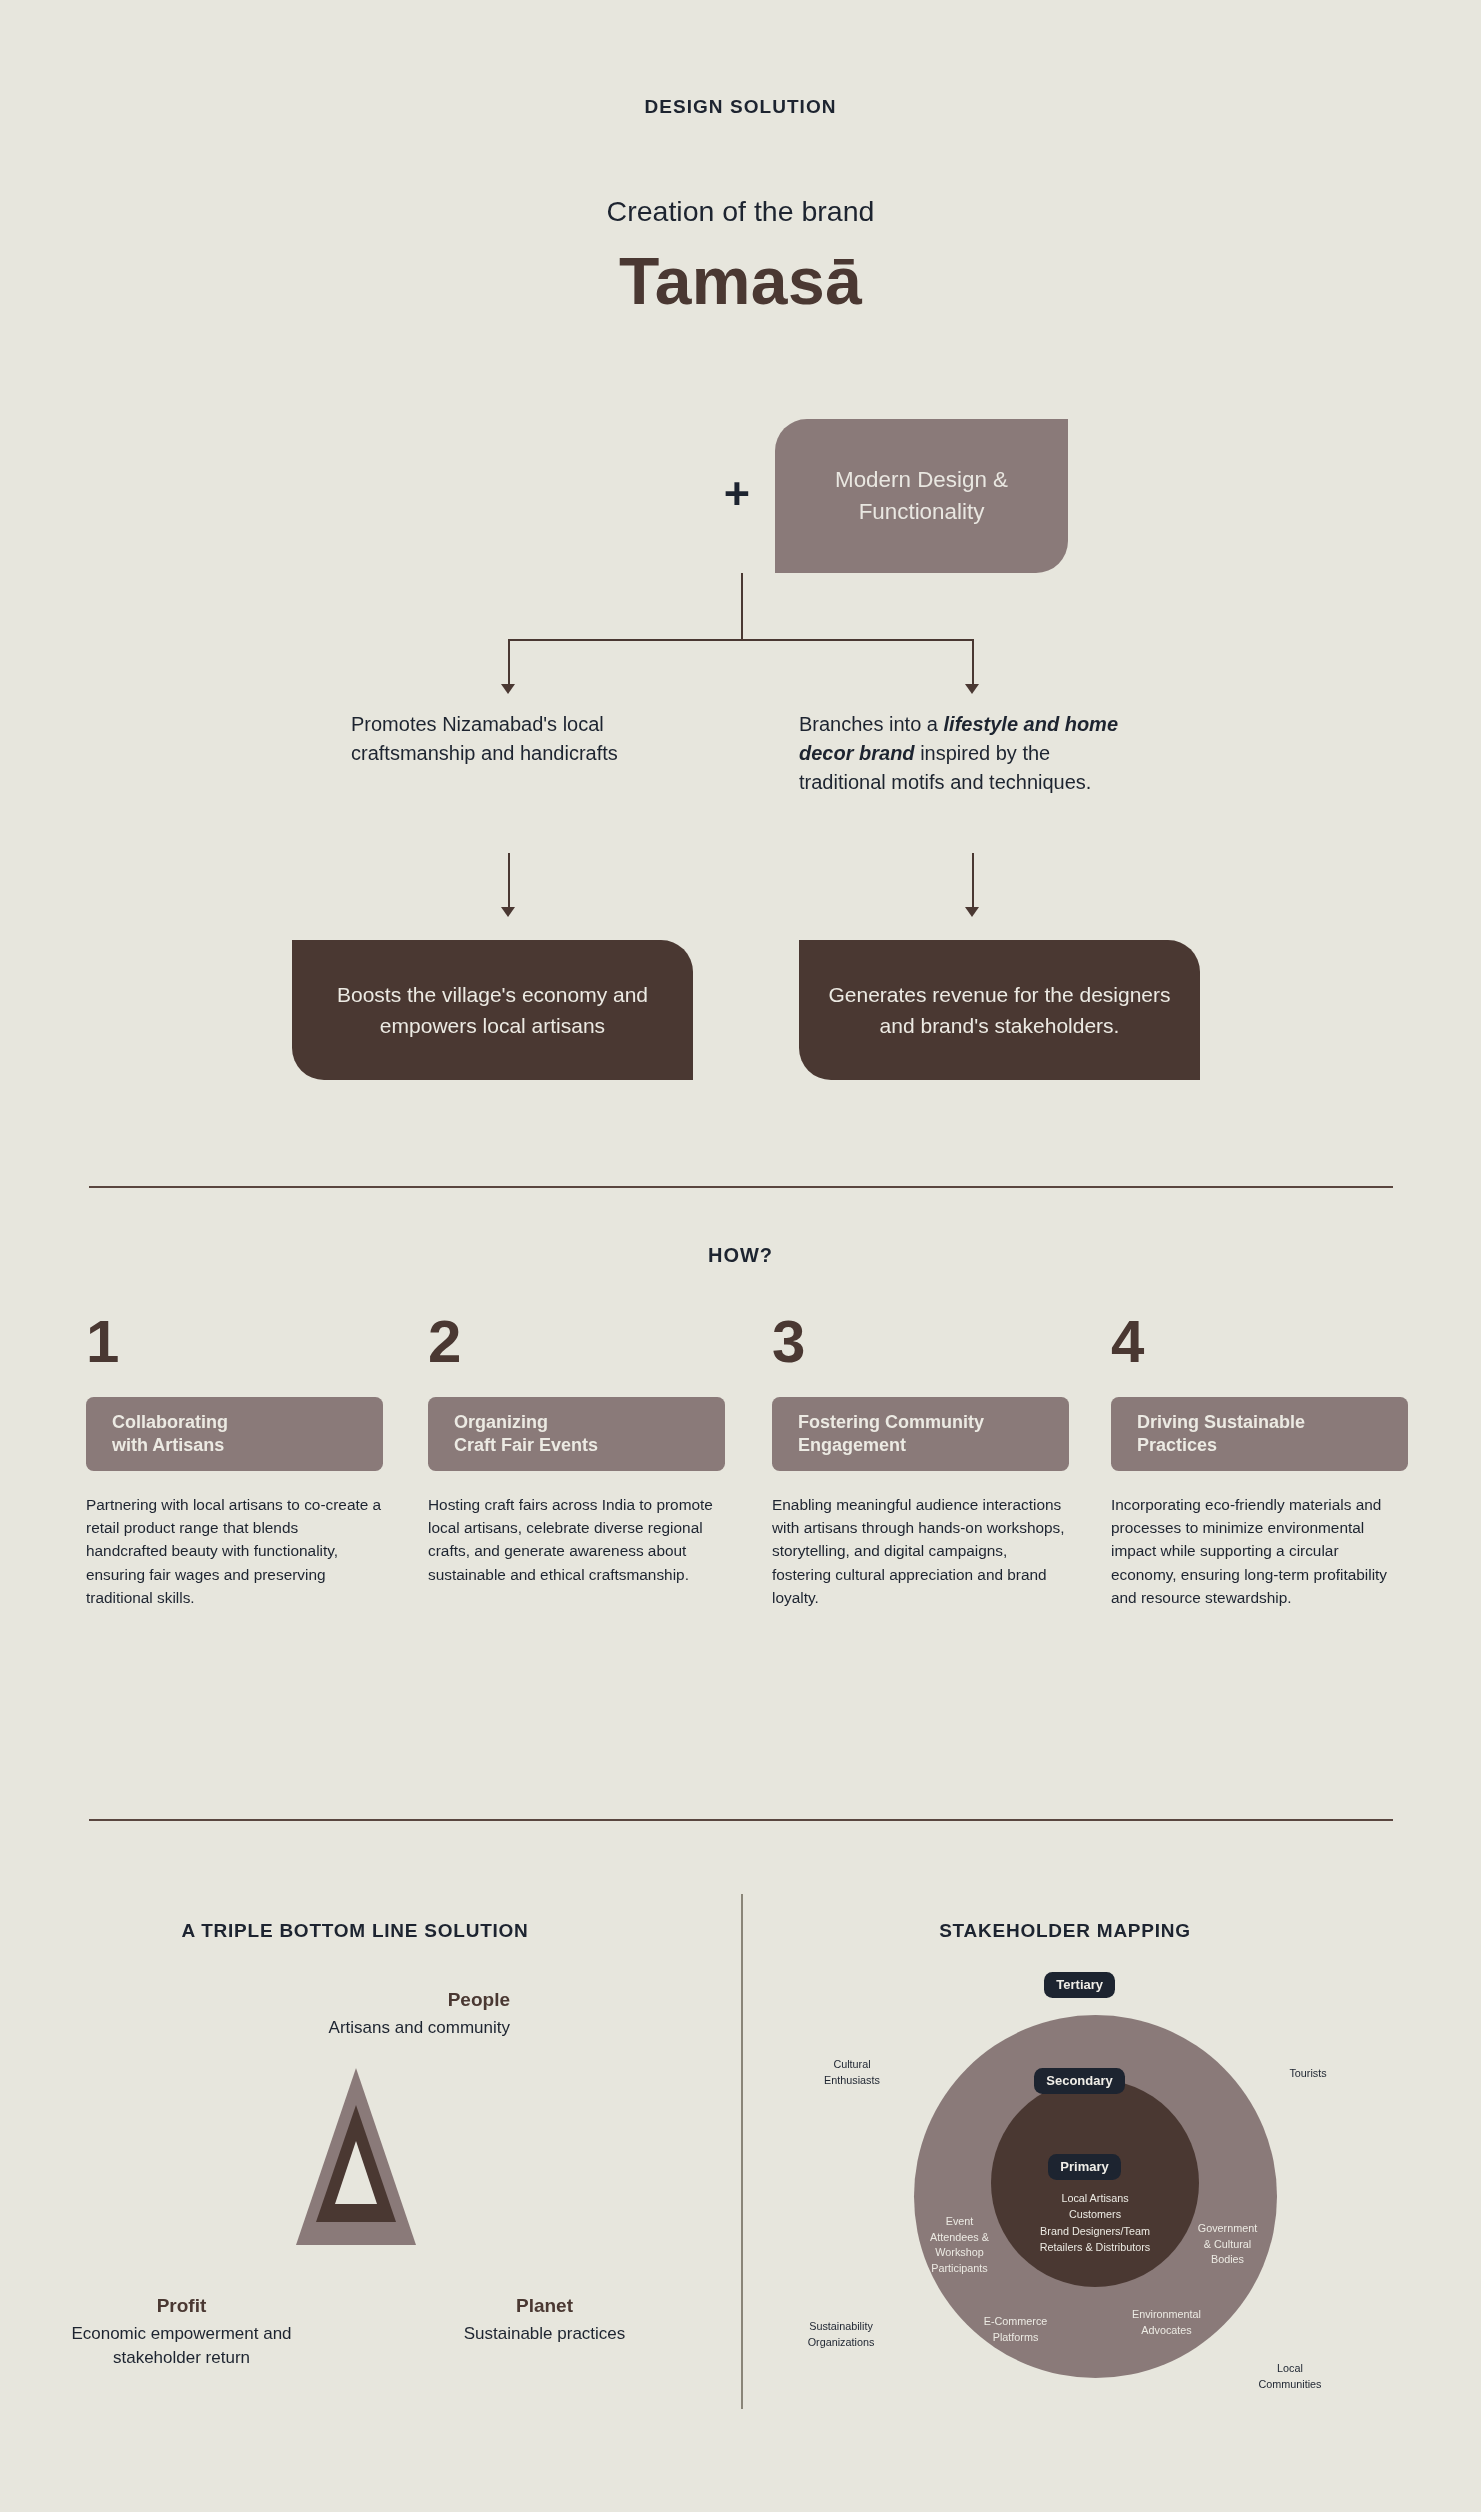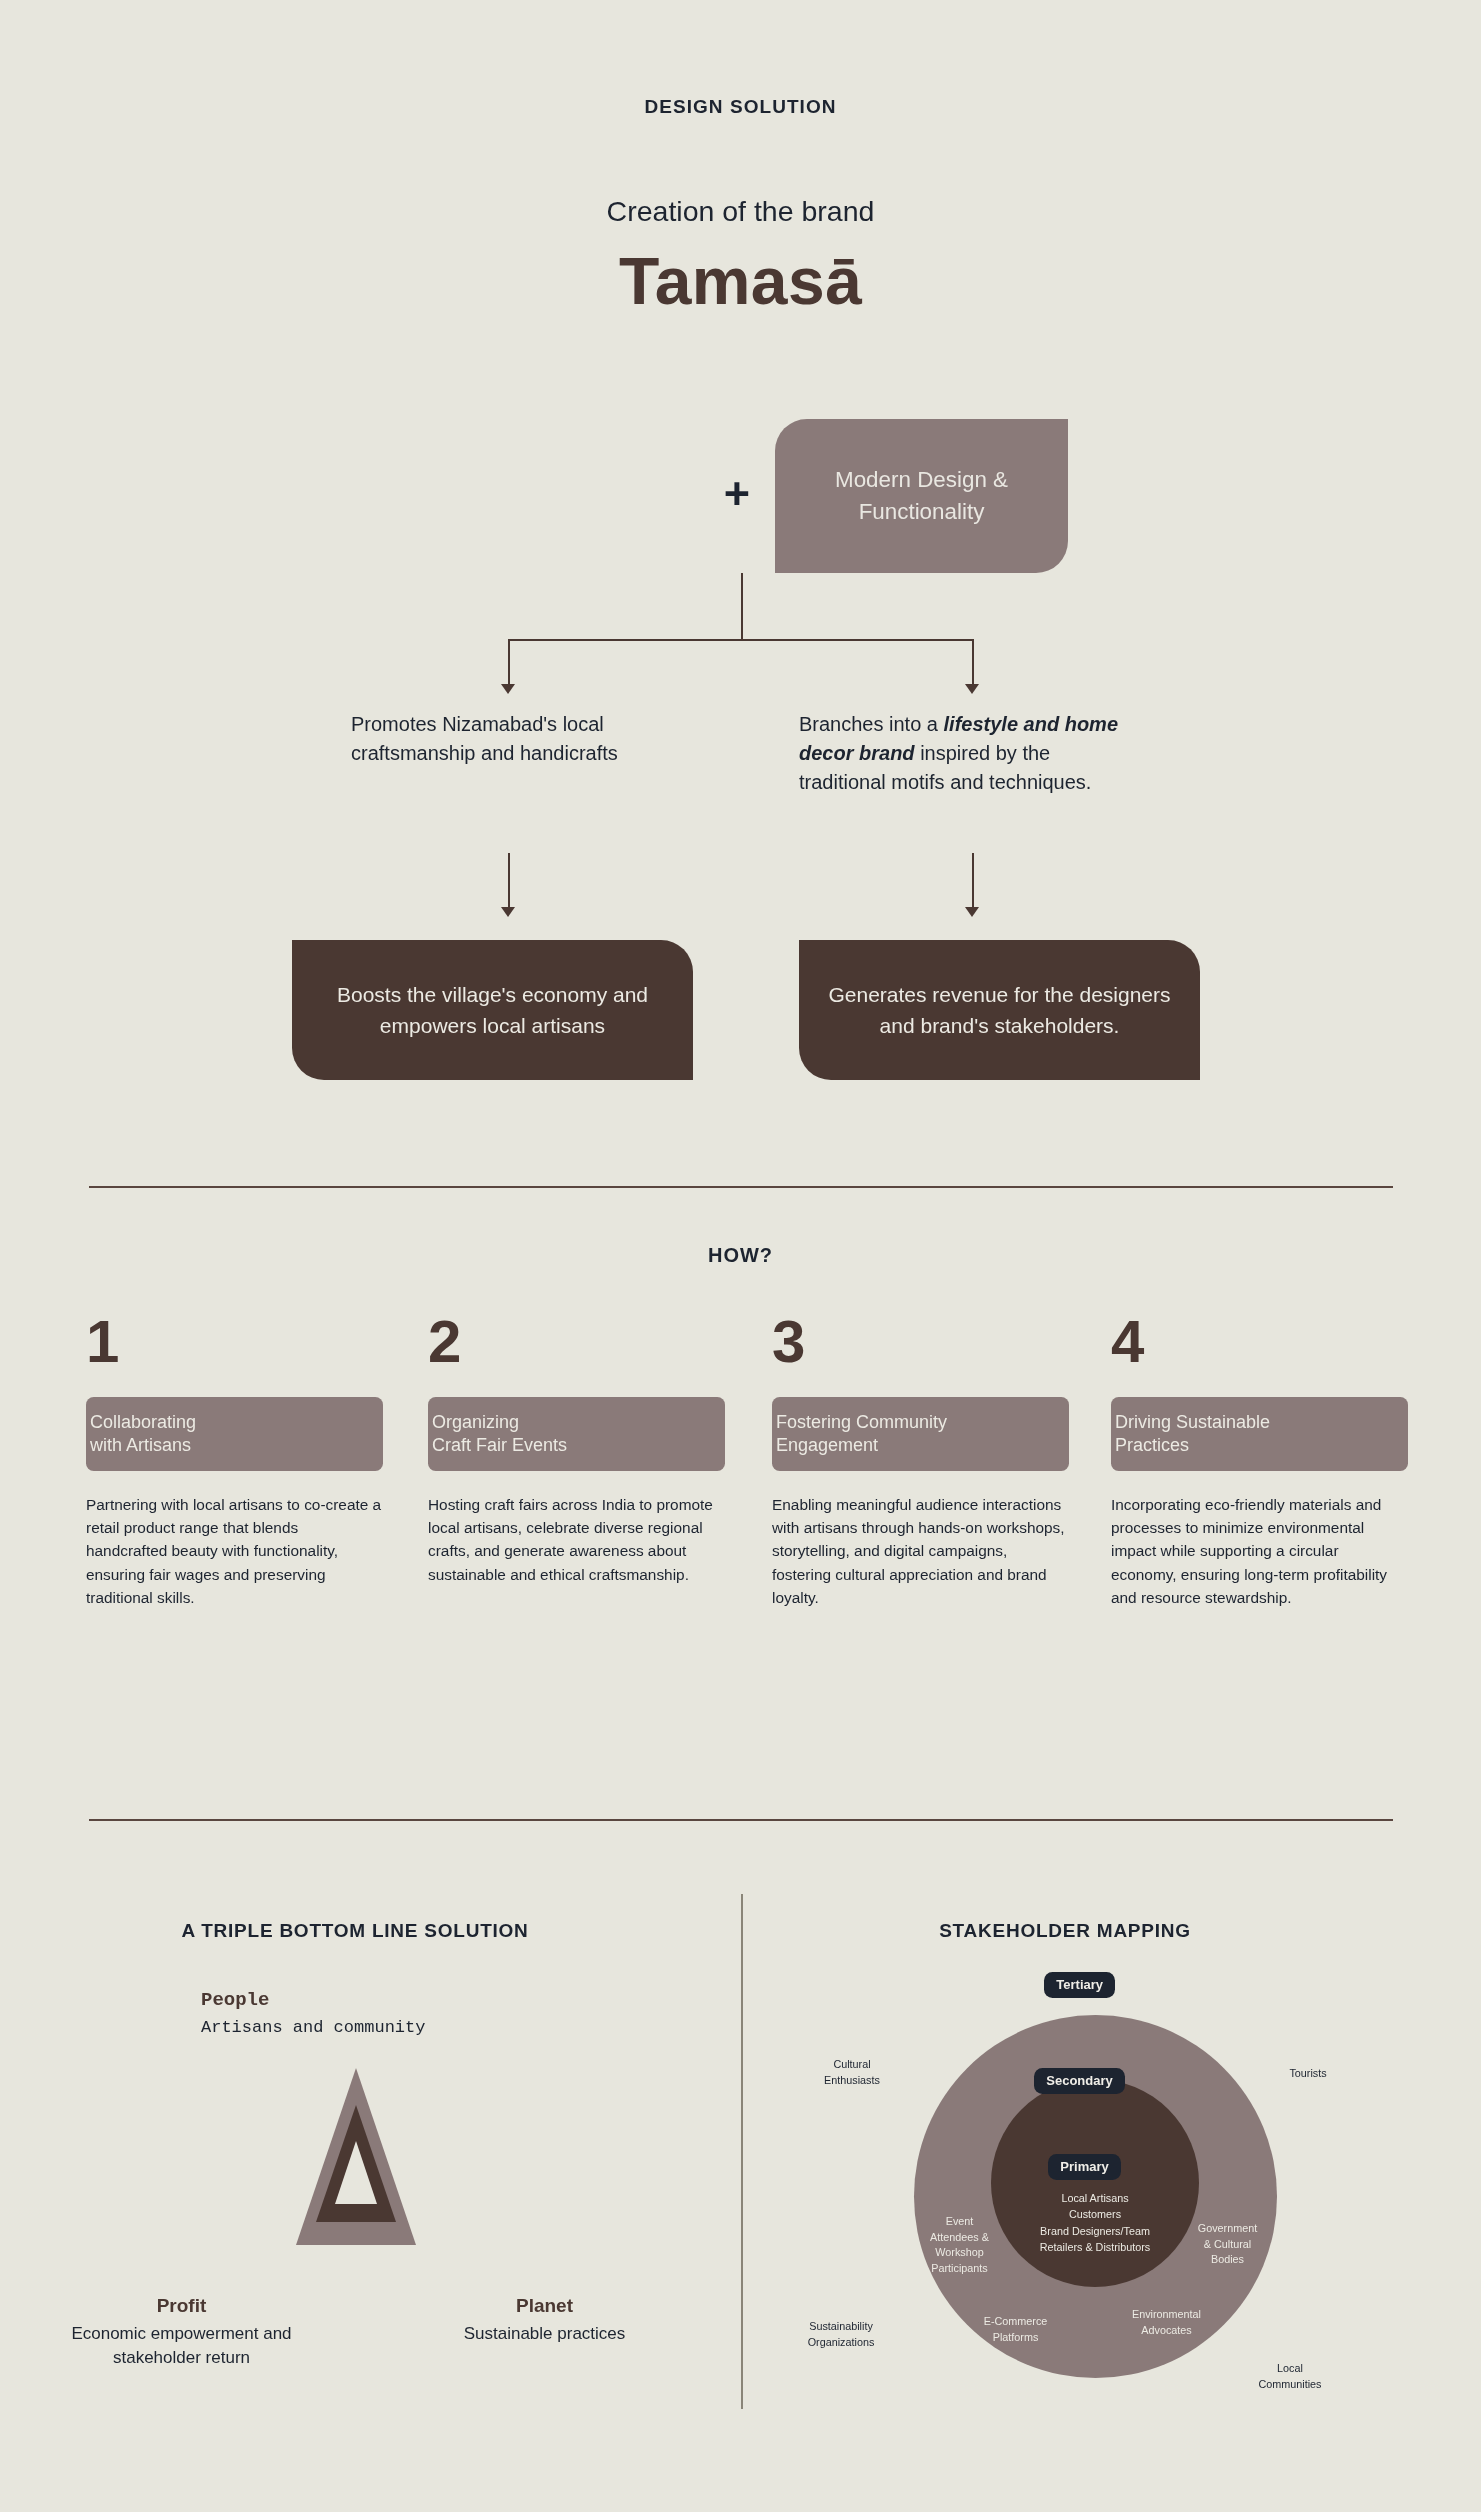--- a/index.html
+++ b/index.html
@@ -114,24 +114,24 @@
   }
   .how-col{ width:297px; top:1312px; }
   .how-num{
     font-size:60px; font-weight:700; color:var(--brown); line-height:1;
     letter-spacing:-.02em;
   }
   .how-chip{
     margin-top:25px;
     background:var(--mauve); color:#eceae3;
     border-radius:7.7px;
-    padding:14px 4px;
+    padding:14px 26px;
     min-height:60px;
     display:flex; align-items:center;
-    font-size:18px; font-weight:400; line-height:1.28;
+    font-size:18px; font-weight:700; line-height:1.28;
   }
   .how-body{
     margin-top:21.6px;
     font-size:15.4px; line-height:1.52; color:var(--ink); font-weight:400;
   }
 
   
   .tbl-title{
     top:1920px; left:85px; width:540px; text-align:center;
     font-size:19px; font-weight:700; letter-spacing:.04em; color:var(--ink);
@@ -278,21 +278,21 @@
       </div>
     <div class="how-body">Incorporating eco-friendly materials and processes to minimize environmental impact while supporting a circular economy, ensuring long-term profitability and resource stewardship.</div>
   </div>
 
   <div class="abs hr" style="top:1819px;"></div>
 
   <div class="abs vr"></div>
 
   <div class="abs tbl-title">A TRIPLE BOTTOM LINE SOLUTION</div>
 
-  <div class="abs" style="left:201px; top:1989px; width:309px; text-align:left;font-family:Liberation Mono, monospace;">
+  <div class="abs" style="left:201px; top:1989px; width:309px; text-align:right;">
     <div class="tbl-node-title">People</div>
     <div class="tbl-node-sub" style="margin-top:4.6px;">Artisans and community</div>
   </div>
 
   <div class="abs tri-wrap">
     <div class="tri-outer"></div>
     <div class="tri-mid"></div>
     <div class="tri-inner"></div>
   </div>
 

